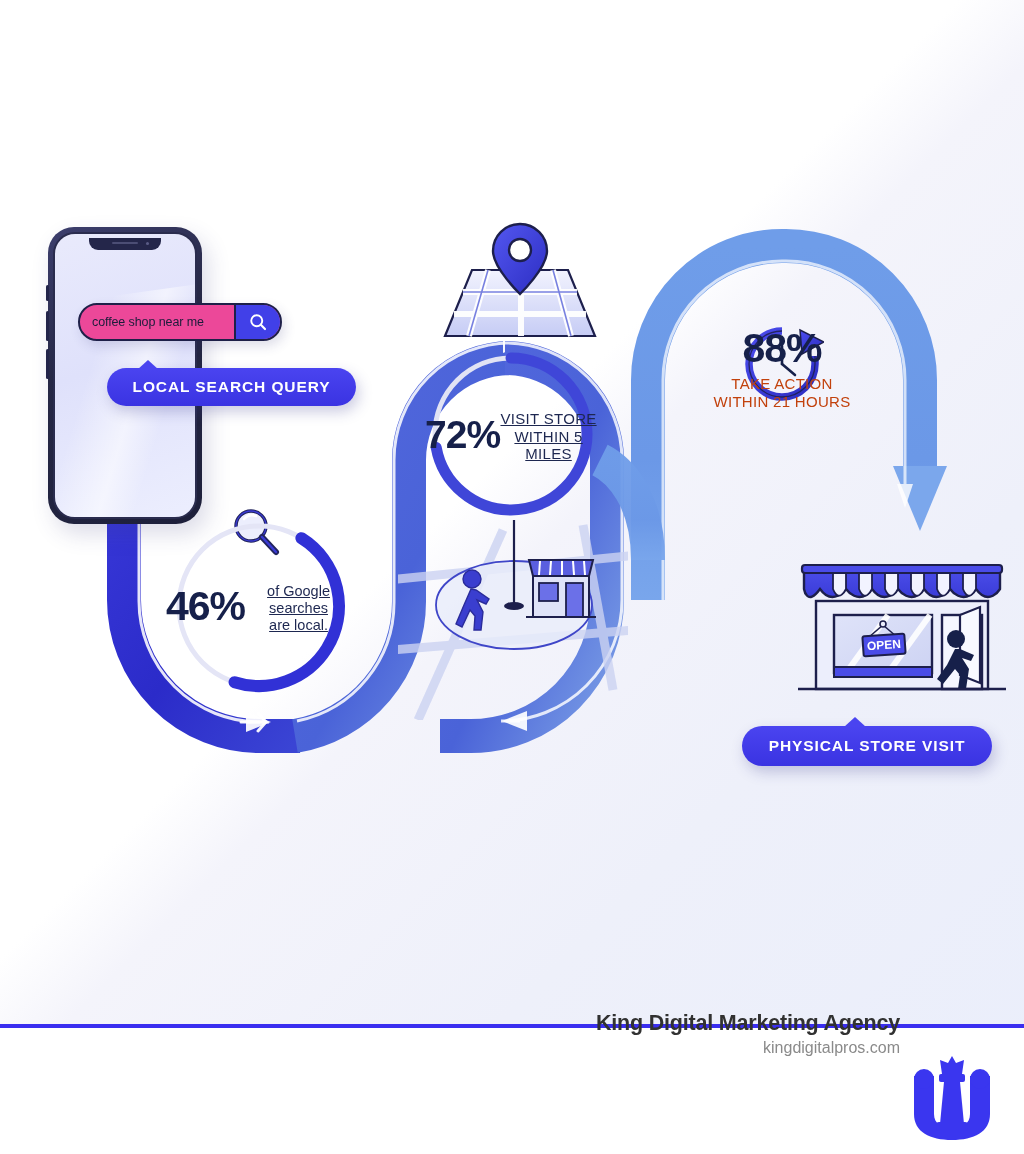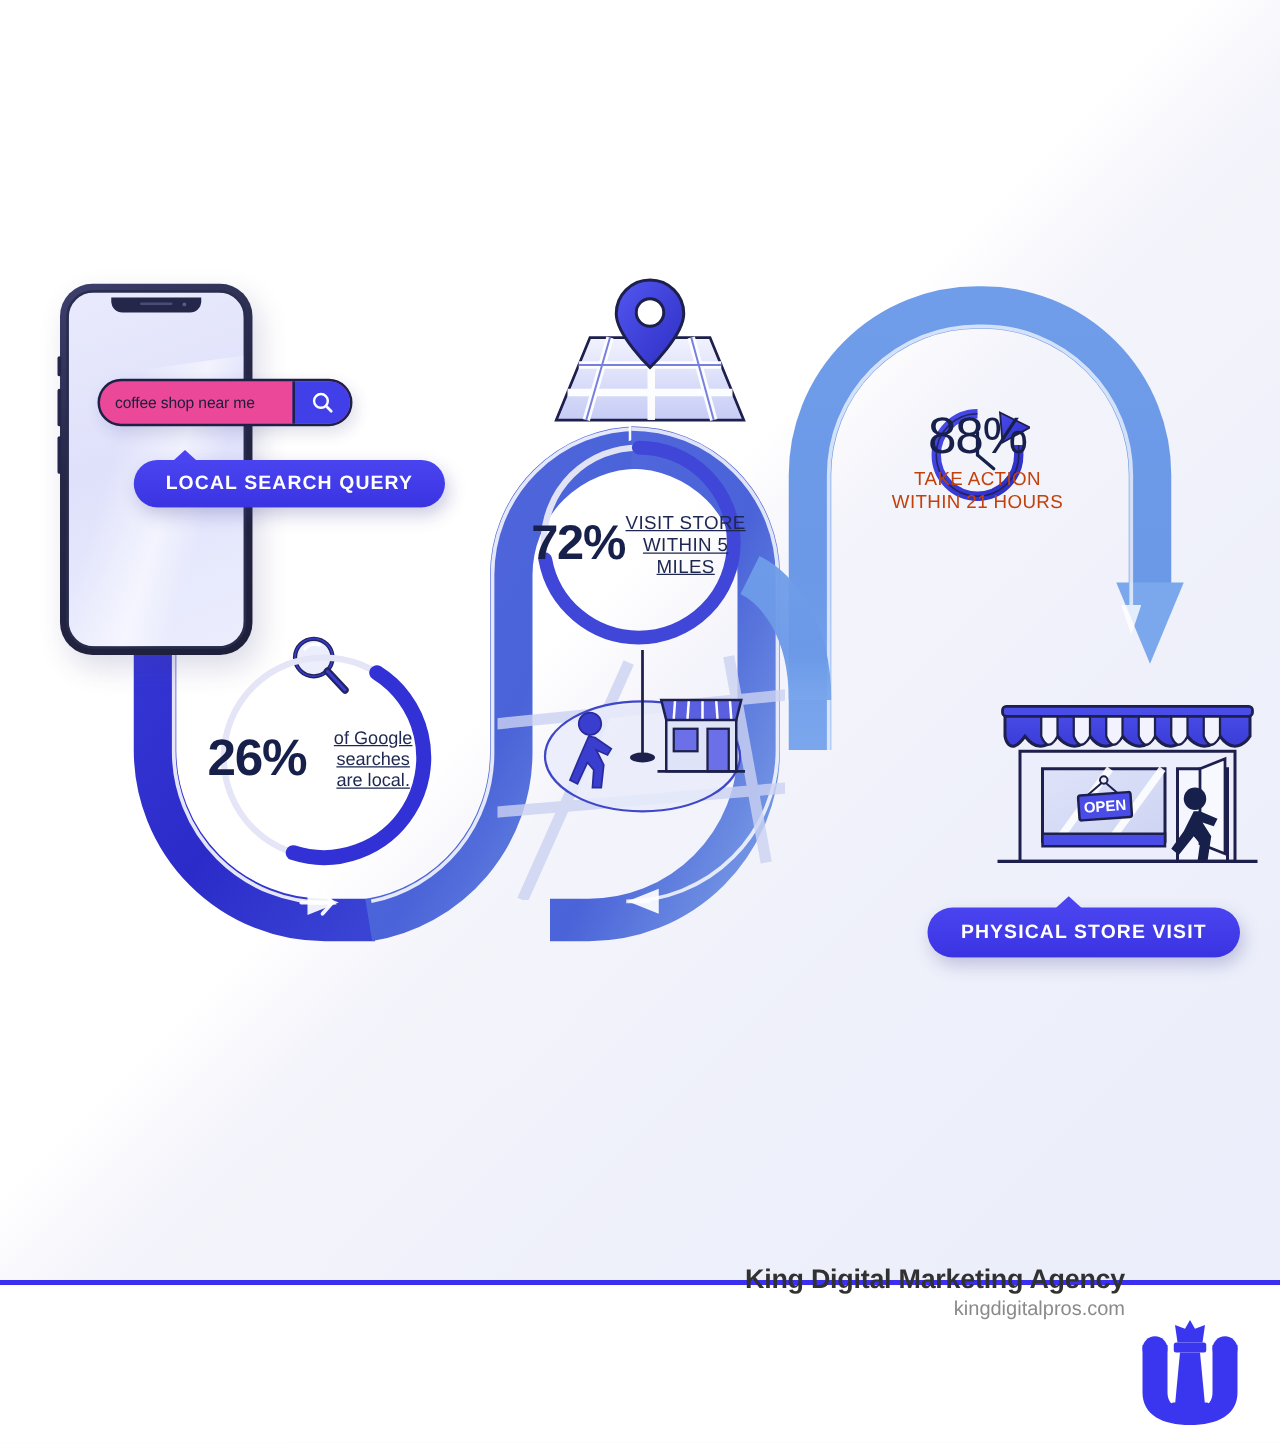--- a/index.html
+++ b/index.html
@@ -148,21 +148,21 @@
   #donut72 { left: 425px; top: 348px; width: 172px; height: 172px; }
   #donut72 .big { font-size: 39px; }
   #donut72 .cap { font-size: 15px; font-weight: 500; letter-spacing: 0.3px; text-transform: uppercase; }
 
   
   #stat88 {
     position: absolute; left: 688px; top: 320px; width: 188px;
     display: flex; flex-direction: column; align-items: center; text-align: center;
   }
   #stat88 .big {
-    font-size: 41px; font-weight: normal; color: #16204a; line-height: 1;
+    font-size: 41px; font-weight: bold; color: #16204a; line-height: 1;
     letter-spacing: -1px; margin-top: 8px;
   }
   #stat88 .cap {
     font-size: 15px; color: #c2410c; line-height: 1.2; margin-top: 6px;
     letter-spacing: 0.3px;
   }
 
   .icon-abs { position: absolute; }
   #clock-icon { left: 740px; top: 322px; }
   #magnifier-icon { left: 227px; top: 504px; }
@@ -275,21 +275,21 @@
     <line x1="35" y1="33" x2="49" y2="48" stroke="#22245c" stroke-width="6" stroke-linecap="round"></line>
     <line x1="35" y1="33" x2="49" y2="48" stroke="#3a3ad6" stroke-width="2.4" stroke-linecap="round"></line>
   </svg>
 
   <div class="donut" id="donut46">
     <svg width="186" height="186" viewBox="0 0 186 186">
       <circle cx="93" cy="93" r="80" fill="none" stroke="#e4e5f6" stroke-width="5"></circle>
       <circle cx="93" cy="93" r="80" fill="none" stroke="#3131d6" stroke-width="12" stroke-linecap="round" stroke-dasharray="231 503" transform="rotate(-58 93 93)"></circle>
     </svg>
     <div class="center">
-      <div class="big">26%</div>
+      <div class="big">46%</div>
       <div class="cap">
         <div>of Google searches</div>
         <div>are local.</div>
       </div>
     </div>
   </div>
 
   <svg class="icon-abs" id="map-icon" width="154" height="118" viewBox="0 0 154 118">
     <defs>
       <linearGradient id="mapG" x1="0" y1="0" x2="0" y2="1">

